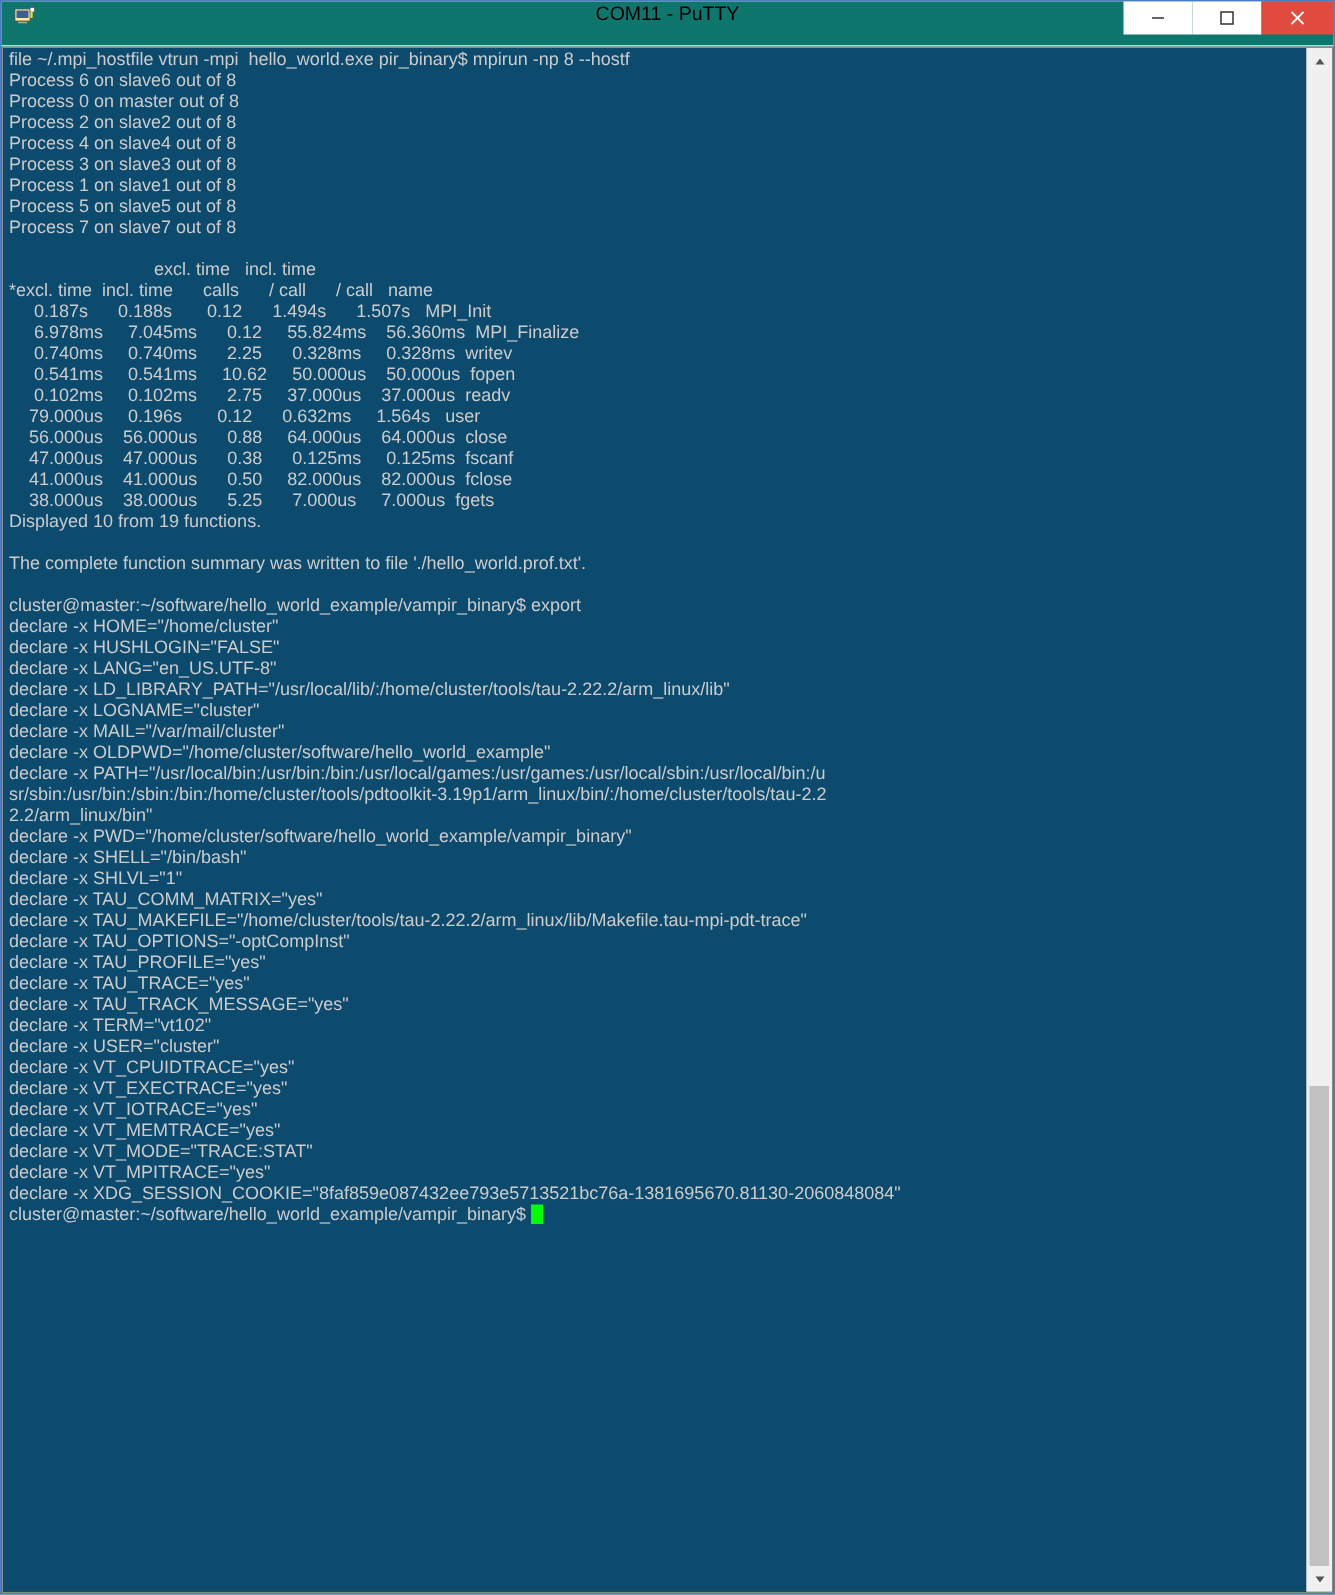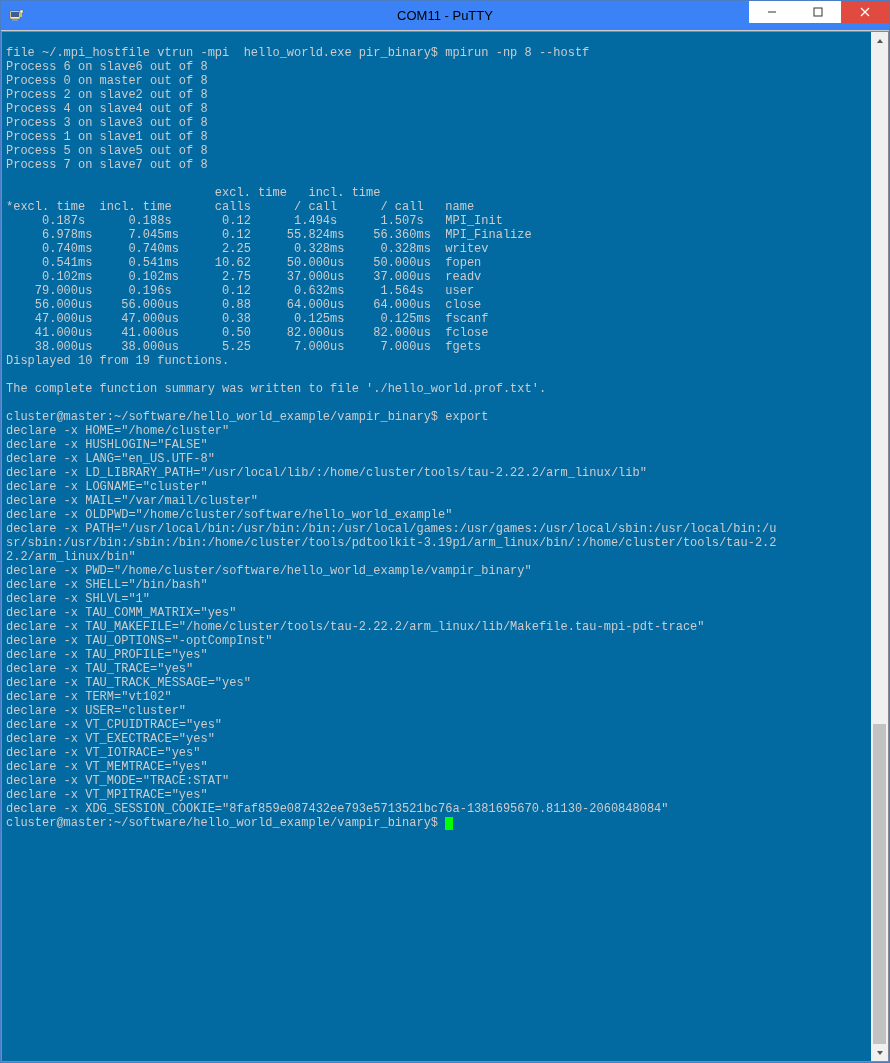--- a/index.html
+++ b/index.html
@@ -12,24 +12,24 @@
   }
   .window {
     width: 890px;
     height: 1063px;
     border: 1px solid #4a7dc4;
     display: flex;
     flex-direction: column;
   }
   .titlebar {
     height: 30px;
-    background: #3b82f6;
+    background: #0f766e;
     border-bottom: 1px solid #ccc;
     display: flex;
-    align-items: center;
+    align-items: flex-start;
     position: relative;
   }
   .titlebar-icon {
     width: 20px;
     height: 20px;
     margin-left: 6px;
     display: flex;
     align-items: center;
     justify-content: center;
   }
@@ -62,26 +62,26 @@
     width: 48px;
   }
   .terminal-area {
     flex: 1;
     display: flex;
     background: #000;
     border: 1px solid #888;
   }
   .terminal {
     flex: 1;
-    background: #0369a1;
+    background: #0c4a6e;
     color: #ccc;
-    font-family: Liberation Mono, monospace;
+    font-family: Liberation Sans, sans-serif;
     font-size: 12px;
     line-height: 14px;
-    padding: 14px 4px;
+    padding: 0 4px;
     white-space: pre;
     overflow: hidden;
   }
   .scrollbar {
     width: 17px;
     background: #f0f0f0;
     position: relative;
     display: flex;
     flex-direction: column;
   }

